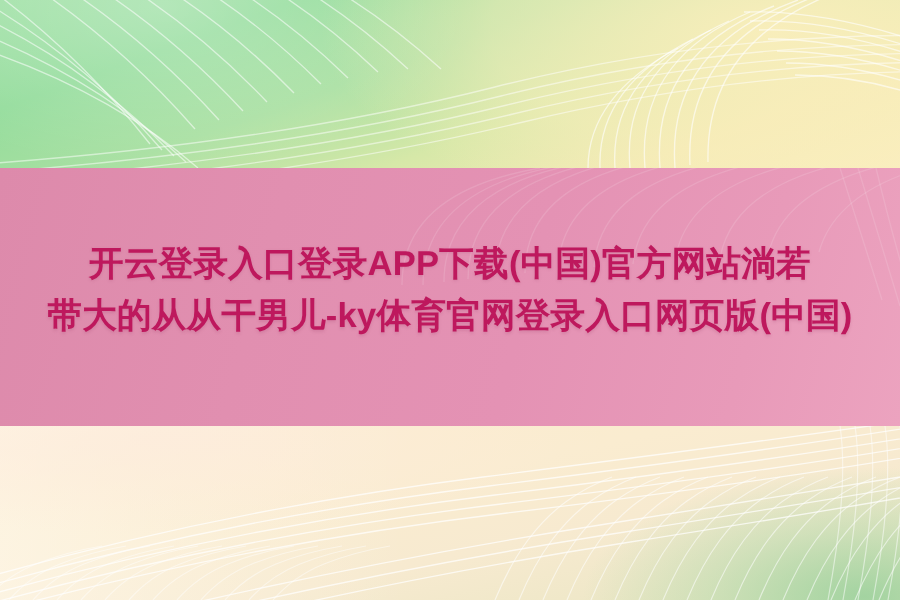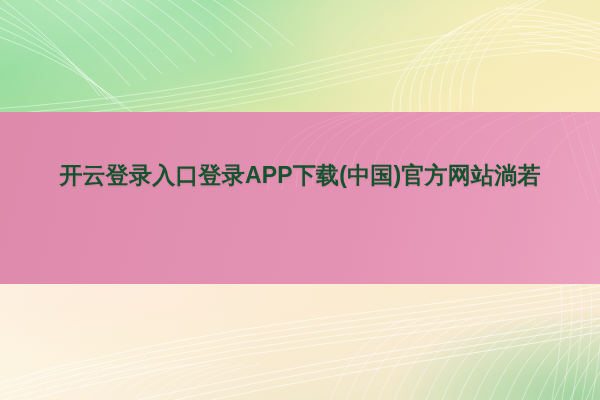--- a/index.html
+++ b/index.html
@@ -87,21 +87,21 @@
     pointer-events: none;
   }
 
   
   .headline {
     position: absolute;
     left: 0;
     top: 158px;
     width: 600px;
     text-align: center;
-    color: #14532d;
+    color: #be185d;
     font-size: 23px;
     font-weight: 700;
     line-height: 35px;
     letter-spacing: 0.2px;
     white-space: nowrap;
     text-shadow: 0 1px 2px rgba(160,70,110,0.22);
   }
   .headline .ln {
     display: block;
     white-space: nowrap;
@@ -250,15 +250,16 @@
       <path d="M 560 284 q 6 40 -8 116"></path>
       <path d="M 570 284 q 6 40 -8 116"></path>
       <path d="M 580 284 q 6 40 -8 116"></path>
       <path d="M 590 284 q 6 40 -8 116"></path>
       <path d="M 600 284 q 6 40 -8 116"></path>
     </g>
   </svg>
 
   <div class="headline">
     <span class="ln">开云登录入口登录APP下载(中国)官方网站淌若</span>
+    <span class="ln">带大的从从干男儿-ky体育官网登录入口网页版(中国)</span>
   </div>
 
 </div>
 
 </body></html>

